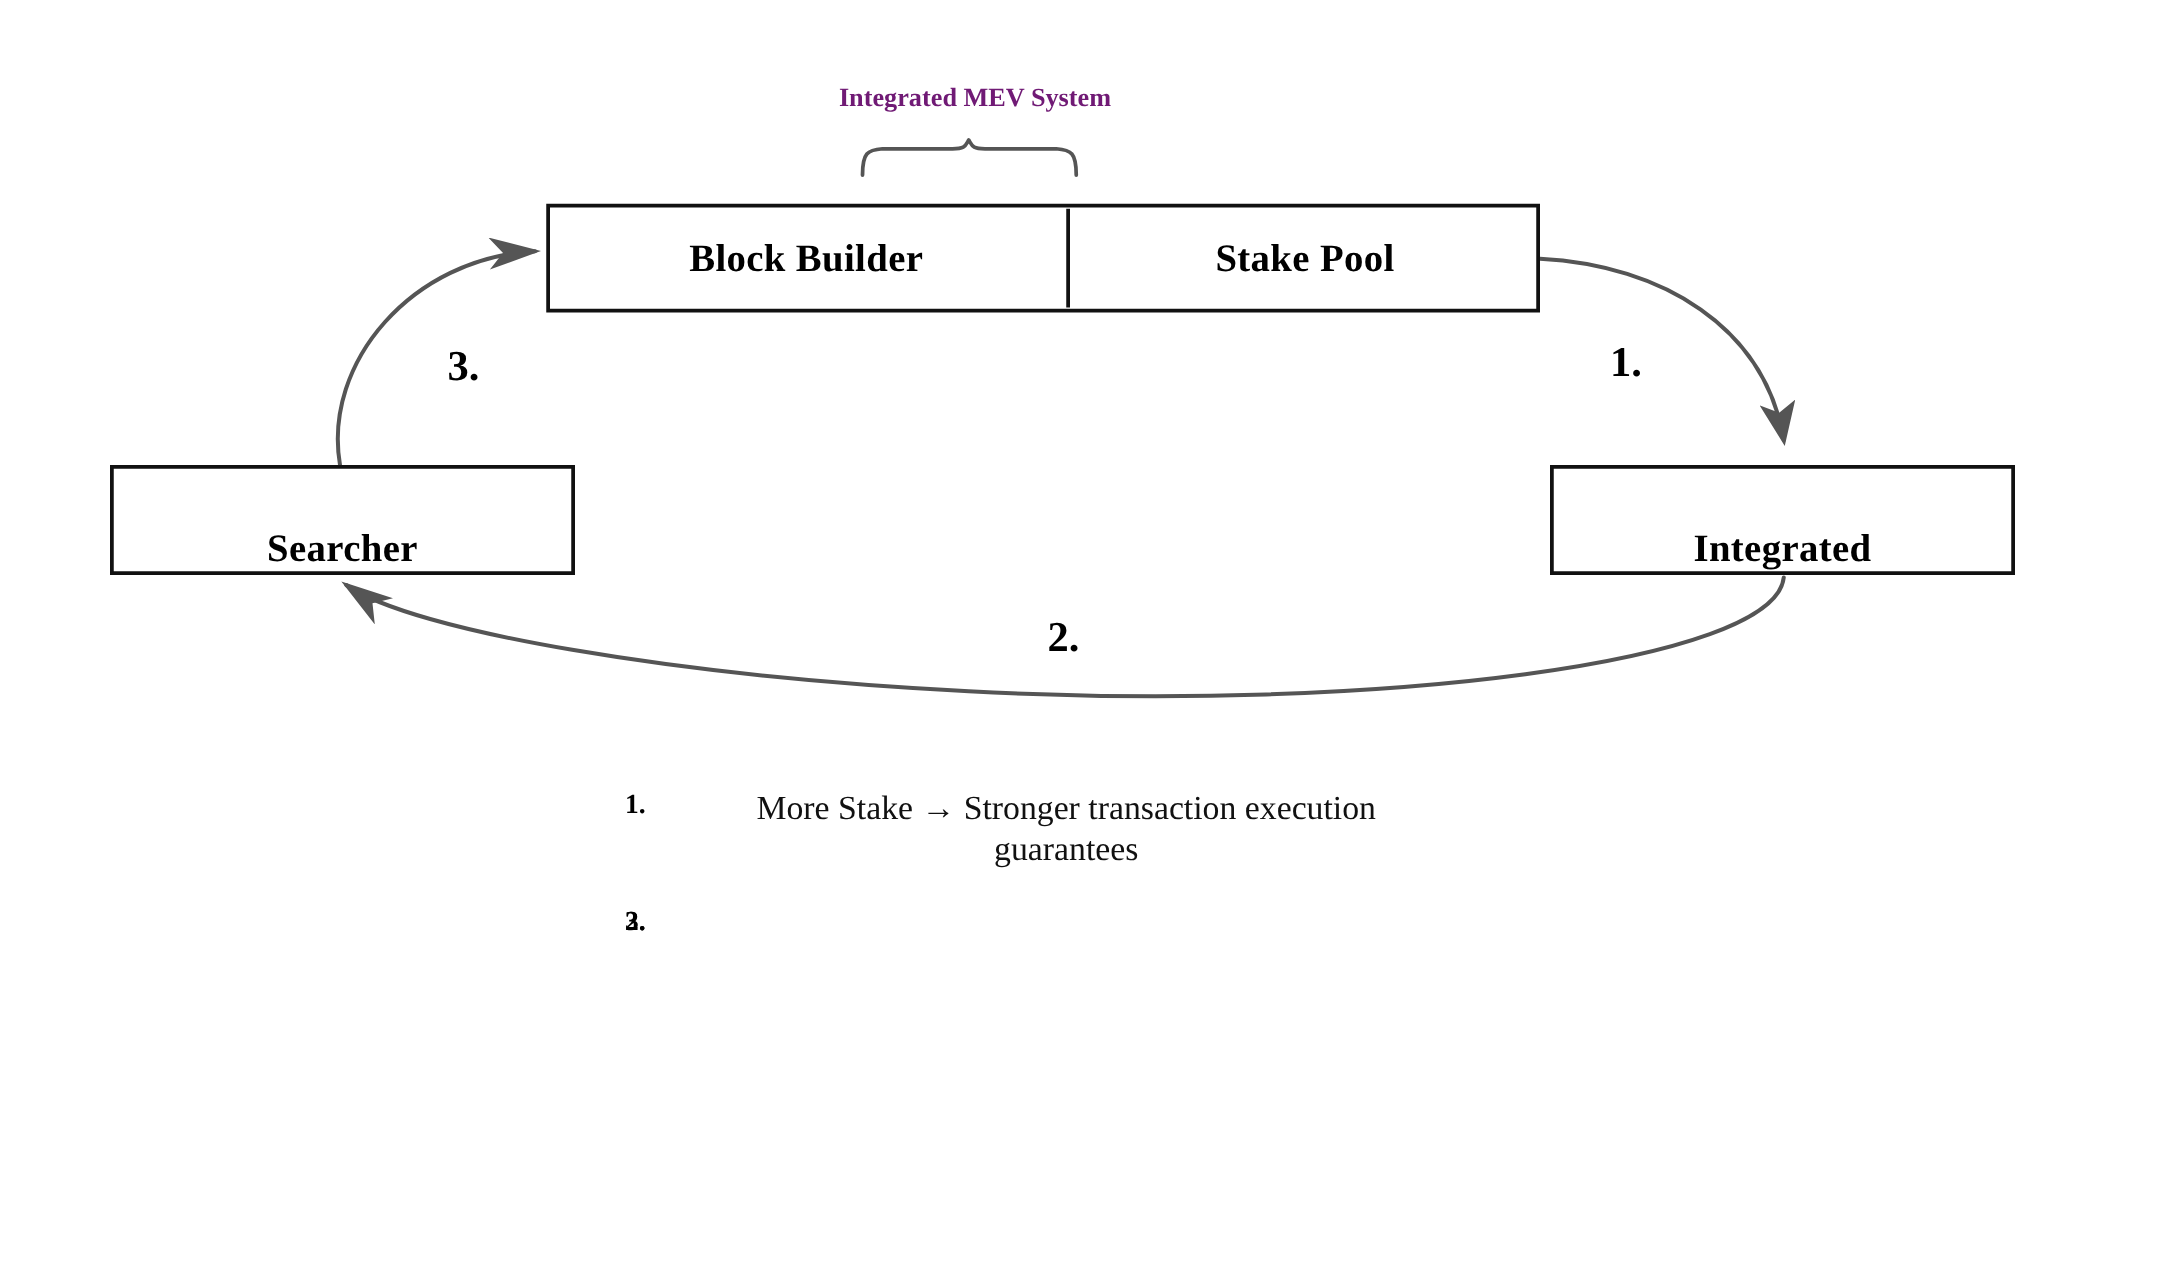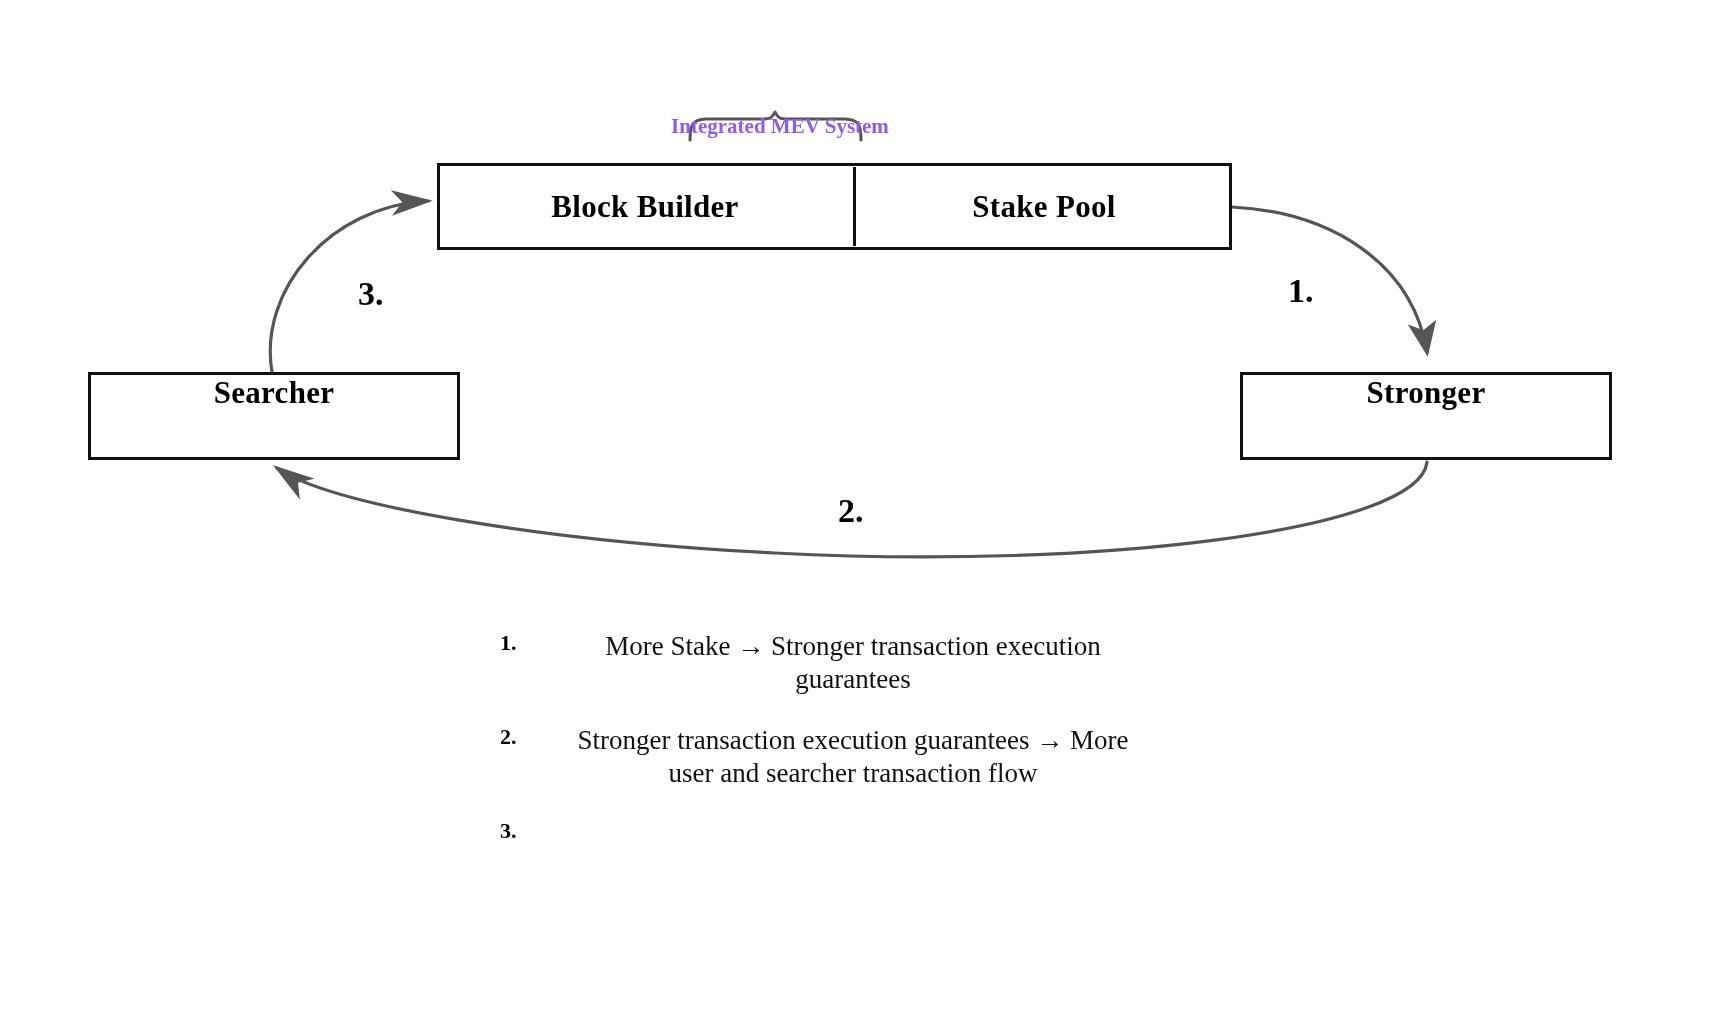--- a/index.html
+++ b/index.html
@@ -28,21 +28,21 @@
     top: 0;
     width: 1736px;
     height: 1028px;
   }
   .node-box {
     position: absolute;
     box-sizing: border-box;
     border: 3px solid #111111;
     background: #ffffff;
     display: flex;
-    align-items: flex-start;
+    align-items: flex-end;
     justify-content: center;
   }
   .node-label {
     font-family: "Liberation Serif", "DejaVu Serif", serif;
     font-weight: bold;
     font-size: 31px;
     letter-spacing: 0.3px;
     color: #000000;
     white-space: nowrap;
   }
@@ -78,23 +78,22 @@
   }
   .group-title {
     position: absolute;
     left: 620px;
     top: 66px;
     width: 320px;
     text-align: center;
     font-family: "Liberation Serif", "DejaVu Serif", serif;
     font-weight: bold;
     font-size: 21px;
-    color: #8b5cf6;
+    color: #701a75;
     white-space: nowrap;
-    margin-top: 48px;
   }
   .step-number {
     position: absolute;
     font-family: "Liberation Serif", "DejaVu Serif", serif;
     font-weight: bold;
     font-size: 34px;
     color: #000000;
   }
   #step-num-1 { left: 1288px; top: 272px; }
   #step-num-2 { left: 838px; top: 492px; }
@@ -163,34 +162,33 @@
     <div class="system-cell" id="cell-stake-pool">
       <span class="node-label">Stake Pool</span>
     </div>
   </div>
 
   <div class="node-box" id="searcher-box">
     <span class="node-label">Searcher</span>
   </div>
 
   <div class="node-box" id="validator-box">
-    <span class="node-label">Stronger</span>
+    <span class="node-label">Integrated</span>
   </div>
 
   <div class="step-number" id="step-num-1">1.</div>
   <div class="step-number" id="step-num-2">2.</div>
   <div class="step-number" id="step-num-3">3.</div>
 
   <div id="legend">
     <div class="legend-row">
       <span class="legend-marker">1.</span>
       <div class="legend-text">More Stake → Stronger transaction execution guarantees</div>
     </div>
     <div class="legend-row">
       <span class="legend-marker">2.</span>
-      <div class="legend-text">Stronger transaction execution guarantees → More user and searcher transaction flow</div>
     </div>
     <div class="legend-row">
       <span class="legend-marker">3.</span>
     </div>
   </div>
 
 </div>
 
 </body></html>

